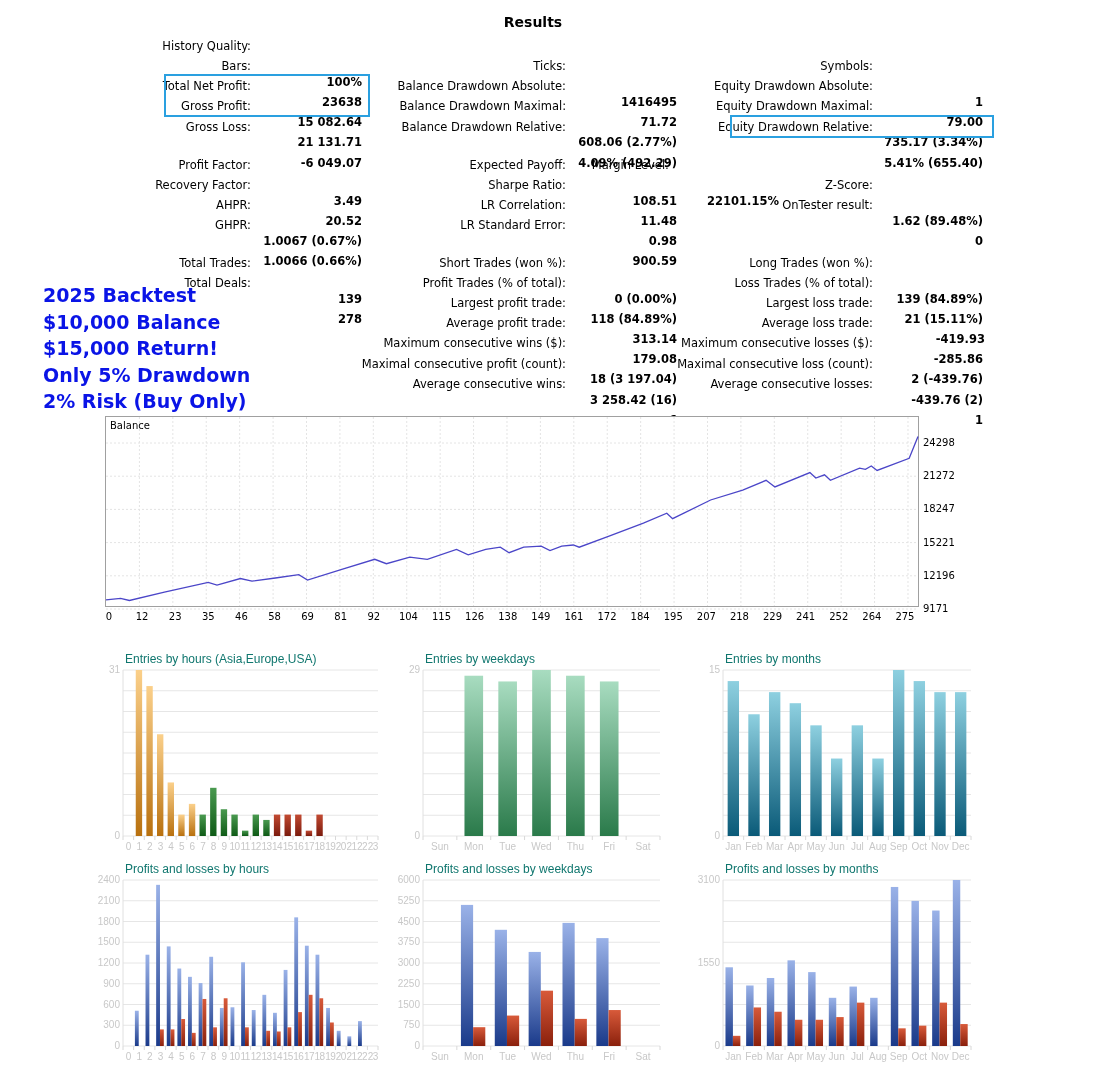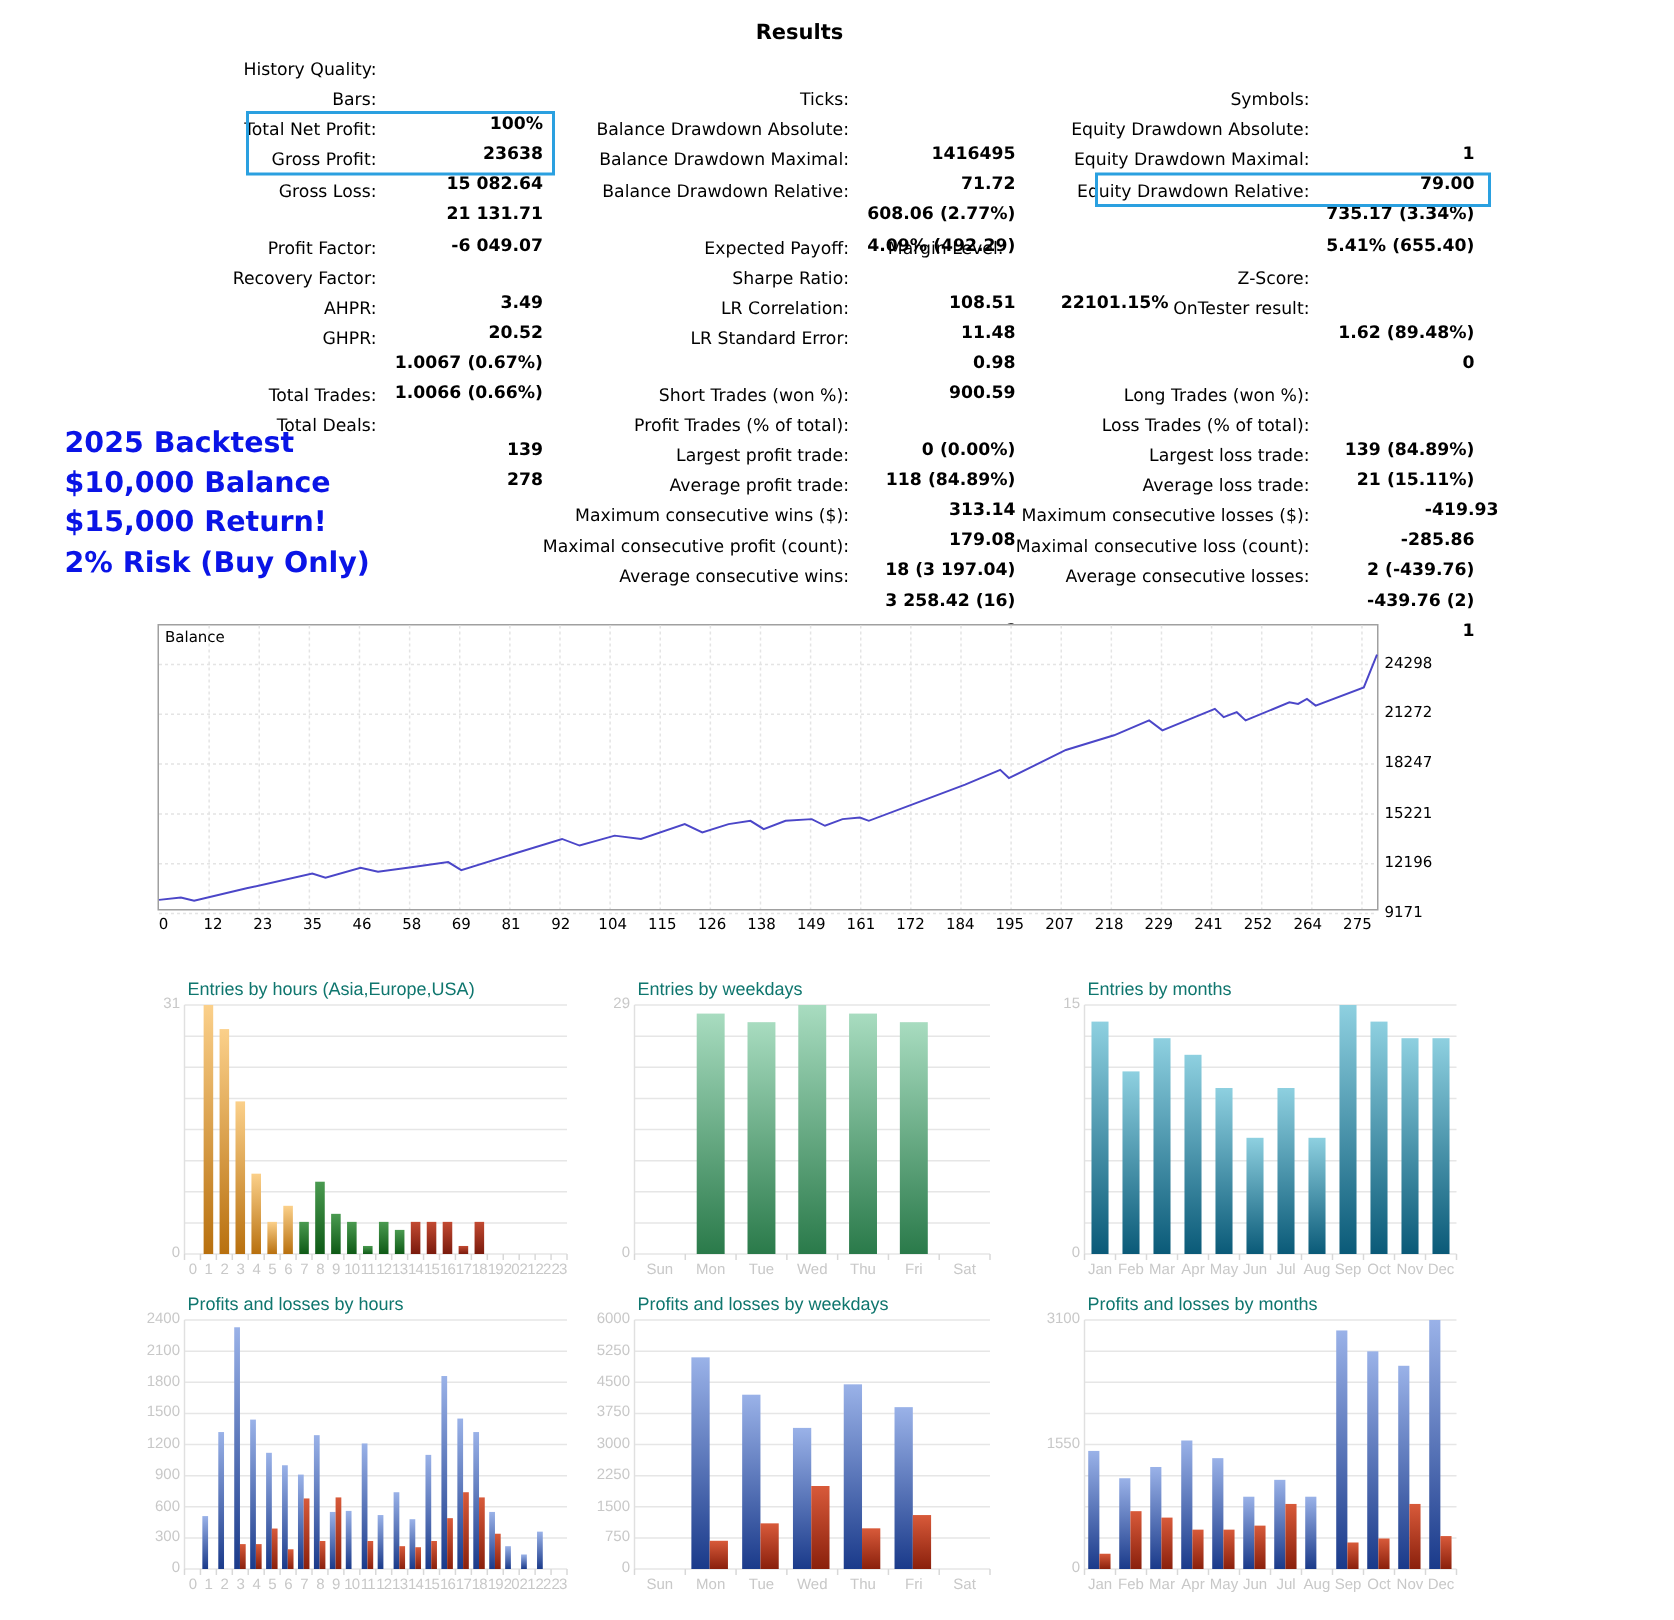--- a/index.html
+++ b/index.html
@@ -165,21 +165,21 @@
     <div class="stat-row" style="left: 0px; top: 253px; width: 1116px;">
       <span class="stat-label" style="right: 243px;">Long Trades (won %):</span>
       <span class="stat-value" style="right: 133px;">139 (84.89%)</span>
     </div>
     <div class="stat-row" style="left: 0px; top: 273px; width: 1116px;">
       <span class="stat-label" style="right: 243px;">Loss Trades (% of total):</span>
       <span class="stat-value" style="right: 133px;">21 (15.11%)</span>
     </div>
     <div class="stat-row" style="left: 0px; top: 293px; width: 1116px;">
       <span class="stat-label" style="right: 243px;">Largest loss trade:</span>
-      <span class="stat-value" style="right: 117px;">-419.93</span>
+      <span class="stat-value" style="right: 131px;">-419.93</span>
     </div>
     <div class="stat-row" style="left: 0px; top: 313px; width: 1116px;">
       <span class="stat-label" style="right: 243px;">Average loss trade:</span>
       <span class="stat-value" style="right: 133px;">-285.86</span>
     </div>
     <div class="stat-row" style="left: 0px; top: 333px; width: 1116px;">
       <span class="stat-label" style="right: 243px;">Maximum consecutive losses ($):</span>
       <span class="stat-value" style="right: 133px;">2 (-439.76)</span>
     </div>
     <div class="stat-row" style="left: 0px; top: 354px; width: 1116px;">
@@ -192,20 +192,21 @@
     </div>
   </div>
 
 <div class="highlight-box" style="left:164px; top:74px; width:206px; height:43px;"></div>
 <div class="highlight-box" style="left:730px; top:115px; width:264px; height:23px;"></div>
 
 <div class="promo">
   <div>2025 Backtest</div>
   <div>$10,000 Balance</div>
   <div>$15,000 Return!</div>
+  <div>Only 5% Drawdown</div>
   <div>2% Risk (Buy Only)</div>
 </div>
 
 <div class="balance-chart">
   <svg id="balance-svg" width="812" height="189" style="left:0;top:0;">
       <line x1="33.415637860082306" y1="0" x2="33.415637860082306" y2="189" stroke="#e4e4e4" stroke-dasharray="2,2" stroke-width="1"></line>
       <line x1="66.83127572016461" y1="0" x2="66.83127572016461" y2="189" stroke="#e4e4e4" stroke-dasharray="2,2" stroke-width="1"></line>
       <line x1="100.24691358024691" y1="0" x2="100.24691358024691" y2="189" stroke="#e4e4e4" stroke-dasharray="2,2" stroke-width="1"></line>
       <line x1="133.66255144032922" y1="0" x2="133.66255144032922" y2="189" stroke="#e4e4e4" stroke-dasharray="2,2" stroke-width="1"></line>
       <line x1="167.07818930041154" y1="0" x2="167.07818930041154" y2="189" stroke="#e4e4e4" stroke-dasharray="2,2" stroke-width="1"></line>

